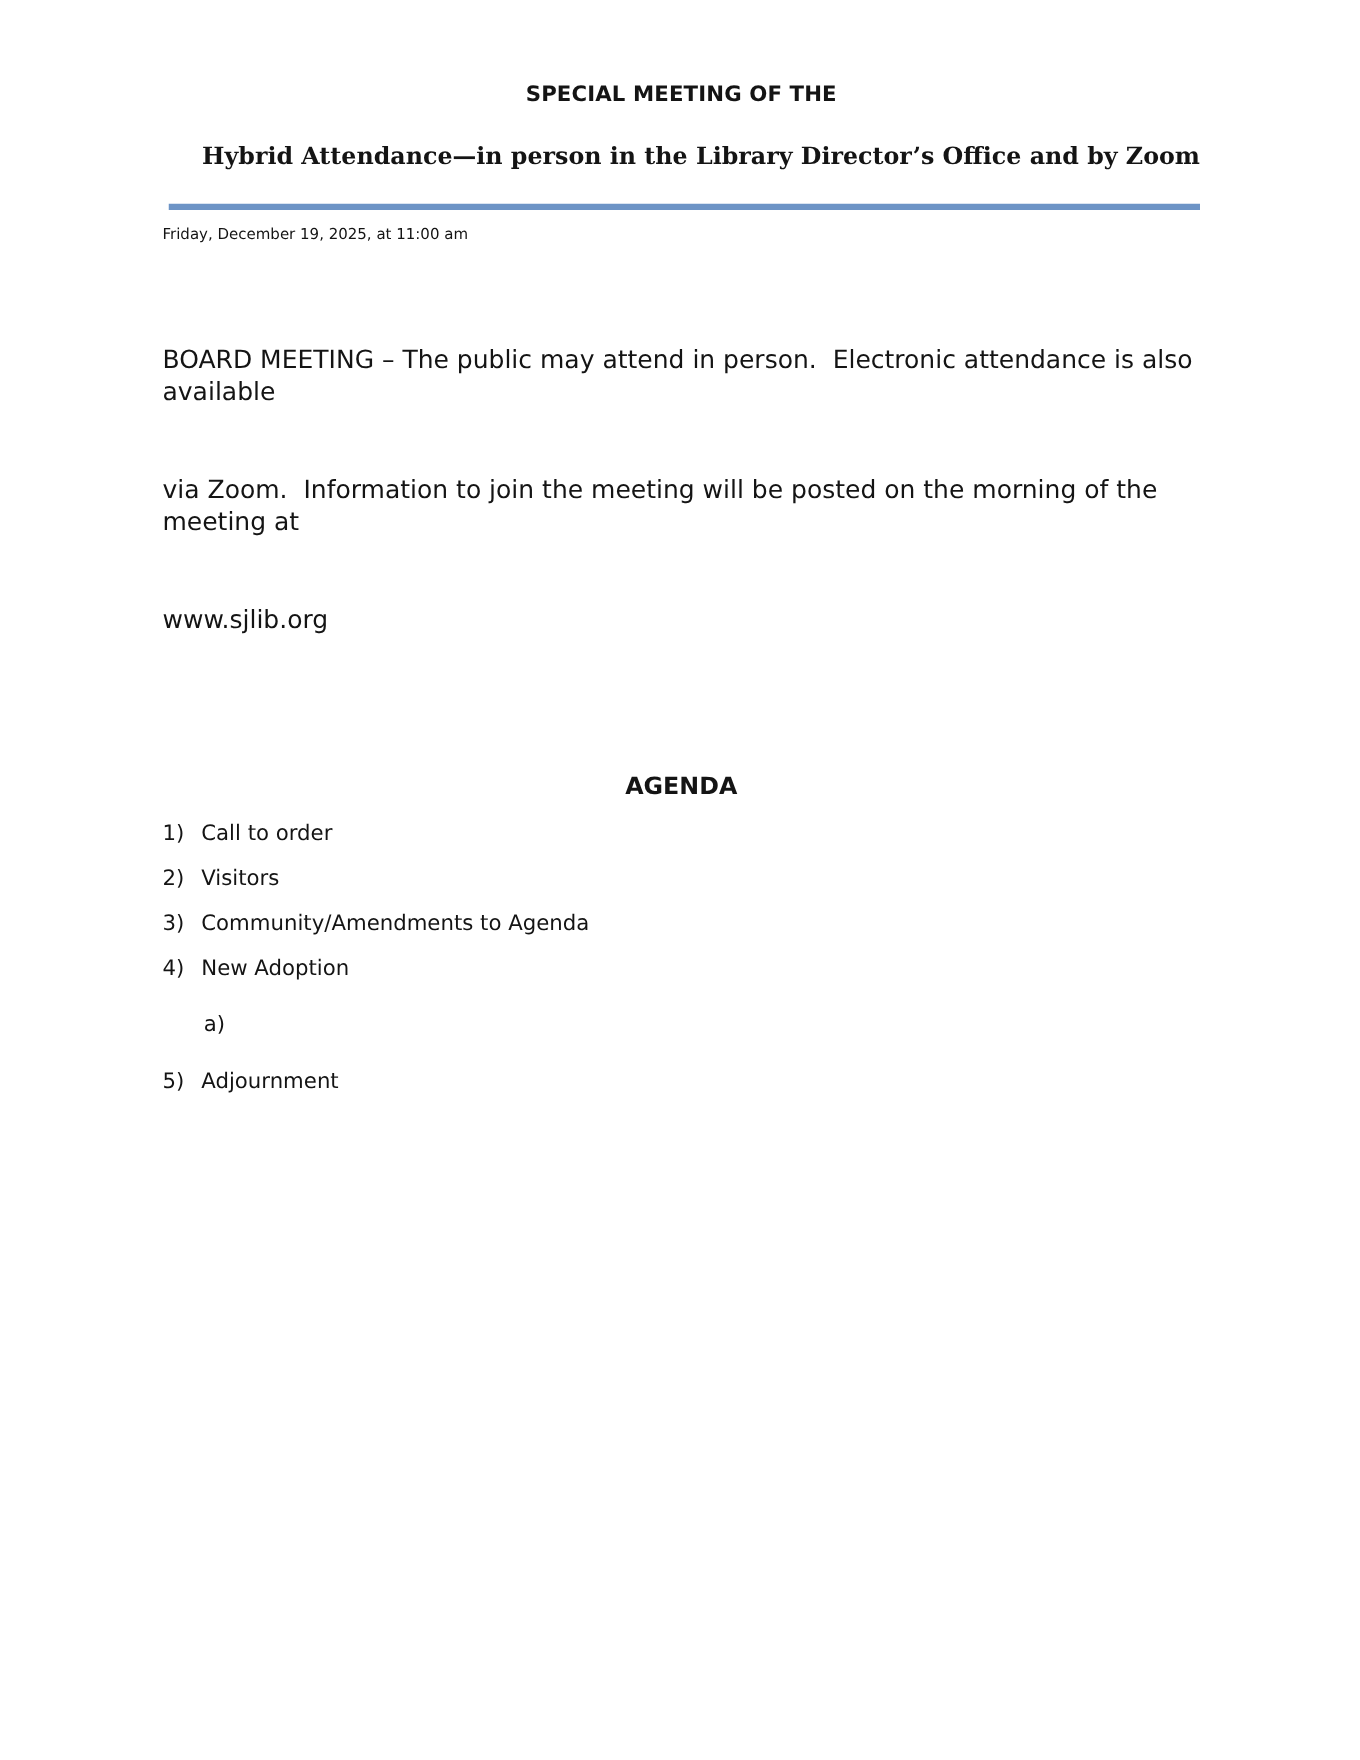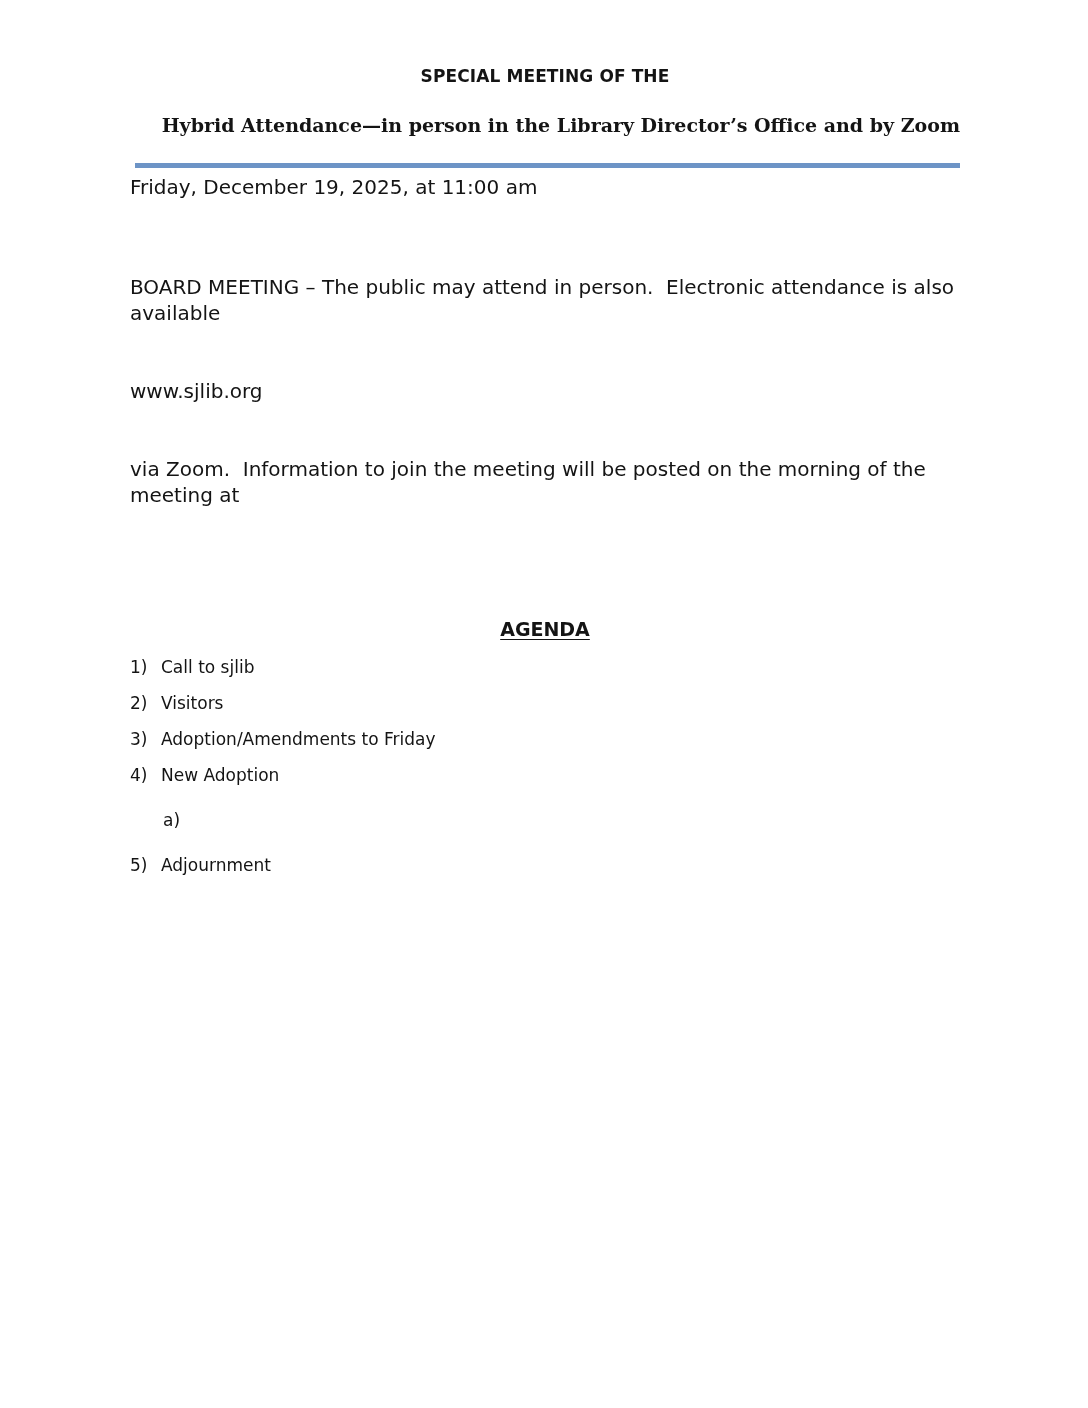--- a/index.html
+++ b/index.html
@@ -38,36 +38,35 @@
     line-height: 24px;
   }
   .blue-rule {
     margin-top: 26px;
     margin-left: 5px;
     width: 825px;
     height: 5px;
     border: none;
   }
   .date-line {
-    font-size: 20px;
+    font-size: 12px;
     line-height: 22px;
   }
   .meeting-desc {
     margin-top: 24px;
     font-size: 20px;
     line-height: 26px;
     white-space: pre-wrap;
   }
   .meeting-desc .desc-line { display: block; }
   .agenda-title {
     margin-top: 58px;
     text-align: center;
     font-weight: bold;
     font-size: 19px;
-    text-decoration: underline;
     text-underline-offset: 3px;
   }
   .agenda-list {
     margin-top: 17px;
   }
   .agenda-item {
     display: flex;
     font-size: 17px;
     line-height: 20px;
     margin-bottom: 16px;
@@ -97,41 +96,41 @@
     </div>
 
     <div class="attendance-note">Hybrid Attendance—in person in the Library Director’s Office and by Zoom</div>
 
     <hr class="blue-rule" style="background: rgb(109, 148, 198);">
 
     <div class="date-line">Friday, December 19, 2025, at 11:00 am</div>
 
     <div class="meeting-desc">
       <span class="desc-line">BOARD MEETING – The public may attend in person.  Electronic attendance is also available</span>
+      <span class="desc-line">via Zoom.  Information to join the meeting will be posted on the morning of the meeting at</span>
       <span class="desc-line">www.sjlib.org</span>
-      <span class="desc-line">via Zoom.  Information to join the meeting will be posted on the morning of the meeting at</span>
     </div>
 
     <div class="agenda-title">AGENDA</div>
 
     <div class="agenda-list">
 
       <div class="agenda-item">
         <span class="marker">1)</span>
-        <span class="label">Call to sjlib</span>
+        <span class="label">Call to order</span>
       </div>
 
       <div class="agenda-item">
         <span class="marker">2)</span>
         <span class="label">Visitors</span>
       </div>
 
       <div class="agenda-item">
         <span class="marker">3)</span>
-        <span class="label">Adoption/Amendments to Friday</span>
+        <span class="label">Community/Amendments to Agenda</span>
       </div>
 
       <div class="agenda-item">
         <span class="marker">4)</span>
         <span class="label">New Adoption</span>
       </div>
 
       <div class="agenda-item sub">
         <span class="marker">a)</span>
       </div>

